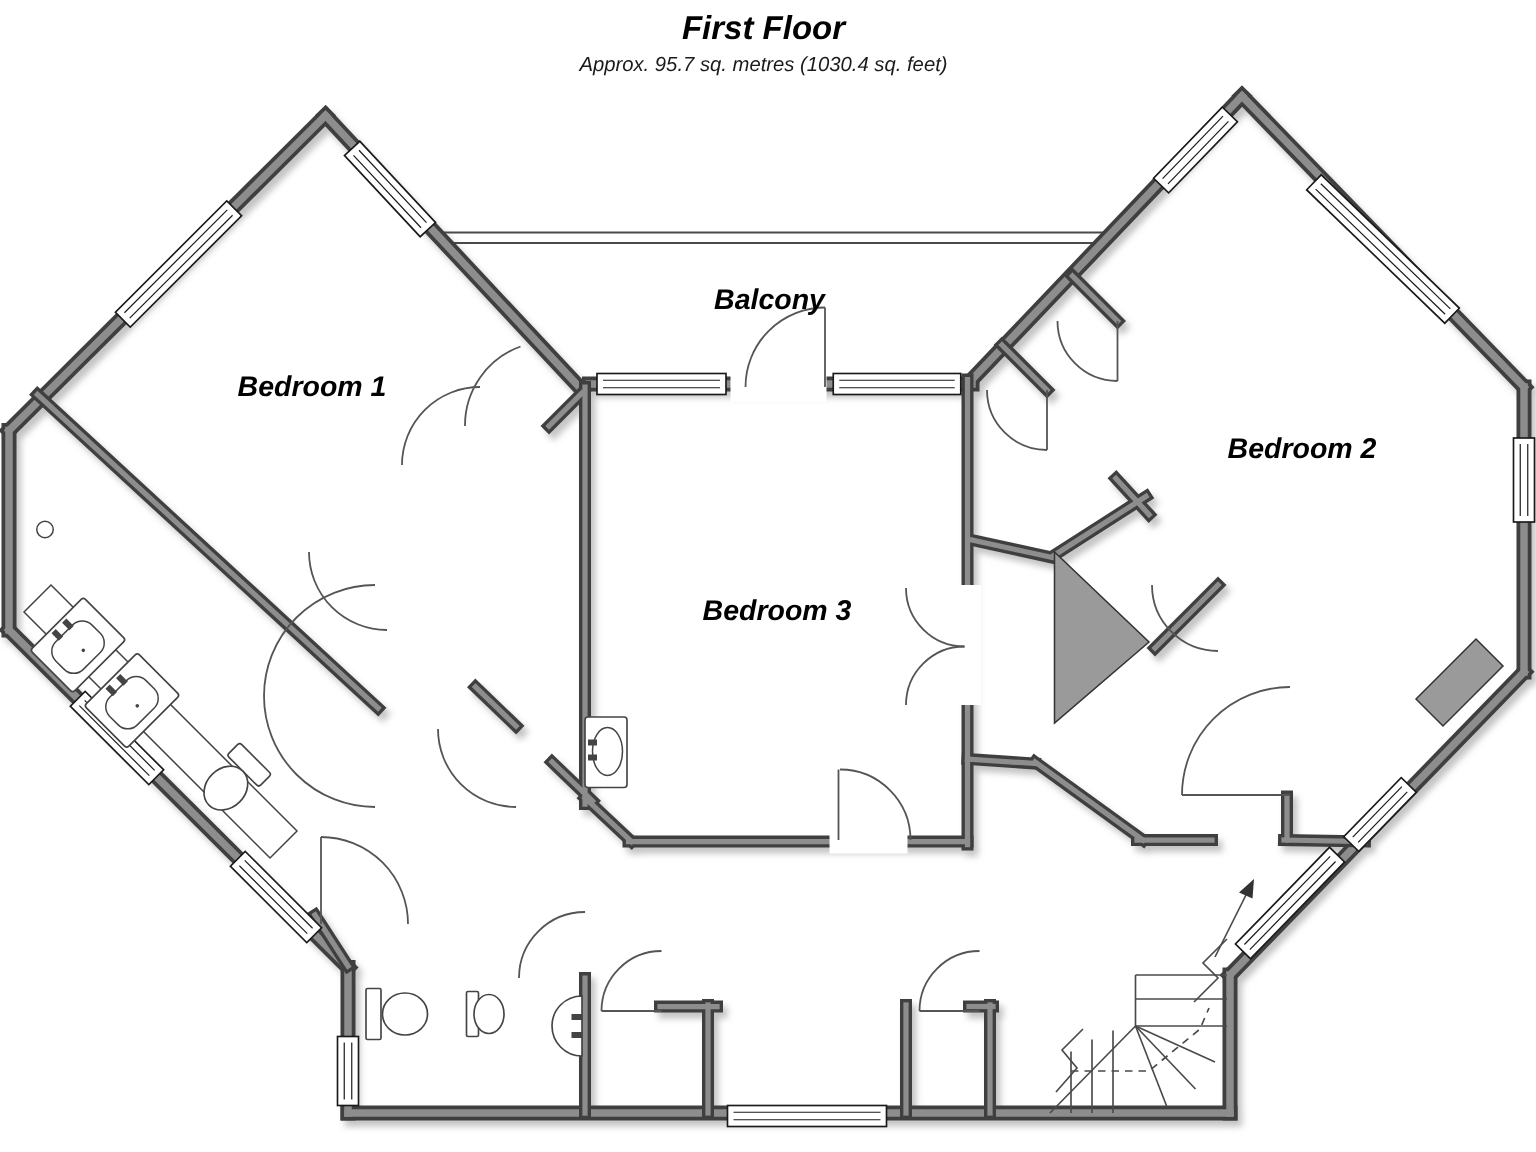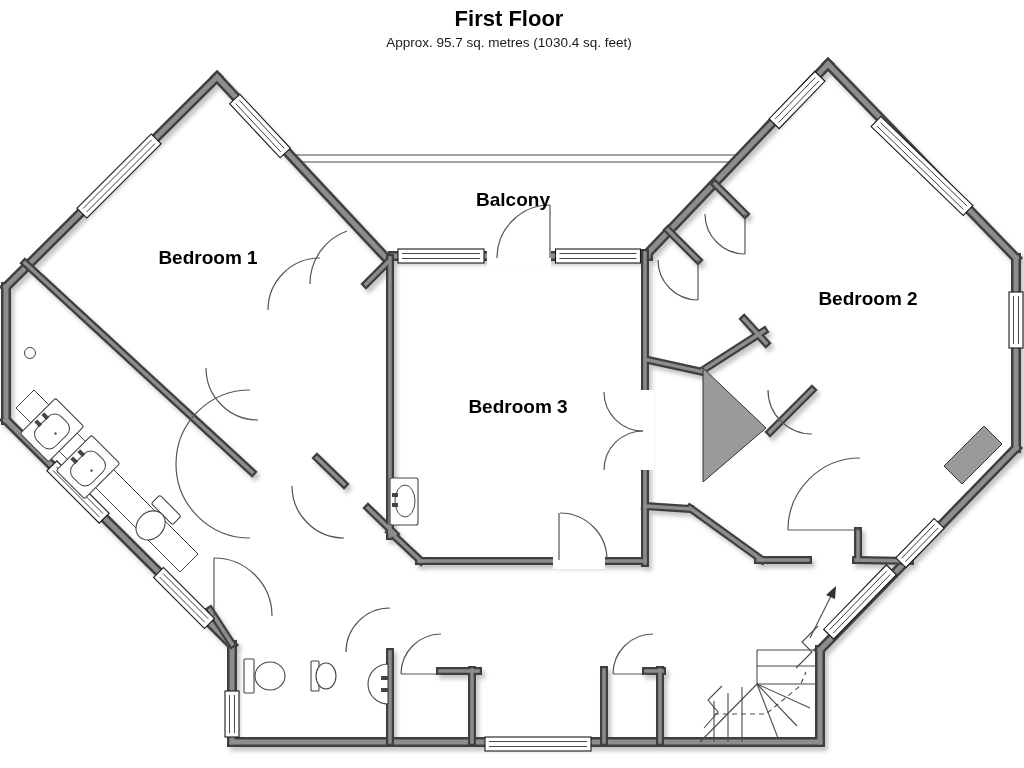--- a/index.html
+++ b/index.html
@@ -1,16 +1,16 @@
 <!DOCTYPE html>
 <html><head>
 <meta charset="utf-8">
 <style>
   html,body{margin:0;padding:0;background:#ffffff;}
-  #stage{position:relative;width:1024px;height:768px;background:#ffffff;overflow:hidden;}
+  #stage{position:relative;width:1024px;height:768px;background:#ffffff;overflow:hidden;font-style:italic;}
   svg{display:block;}
   #walls-shadow{filter:drop-shadow(3px 4px 2px rgba(60,60,60,0.30));}
   text{font-family:"Liberation Sans", sans-serif;}
   .room-label{font-weight:bold;font-size:19px;fill:#000;}
   .title{font-weight:bold;font-size:22px;fill:#000;}
   .subtitle{font-size:13.5px;fill:#1a1a1a;}
 </style>
 </head>
 <body>
 

